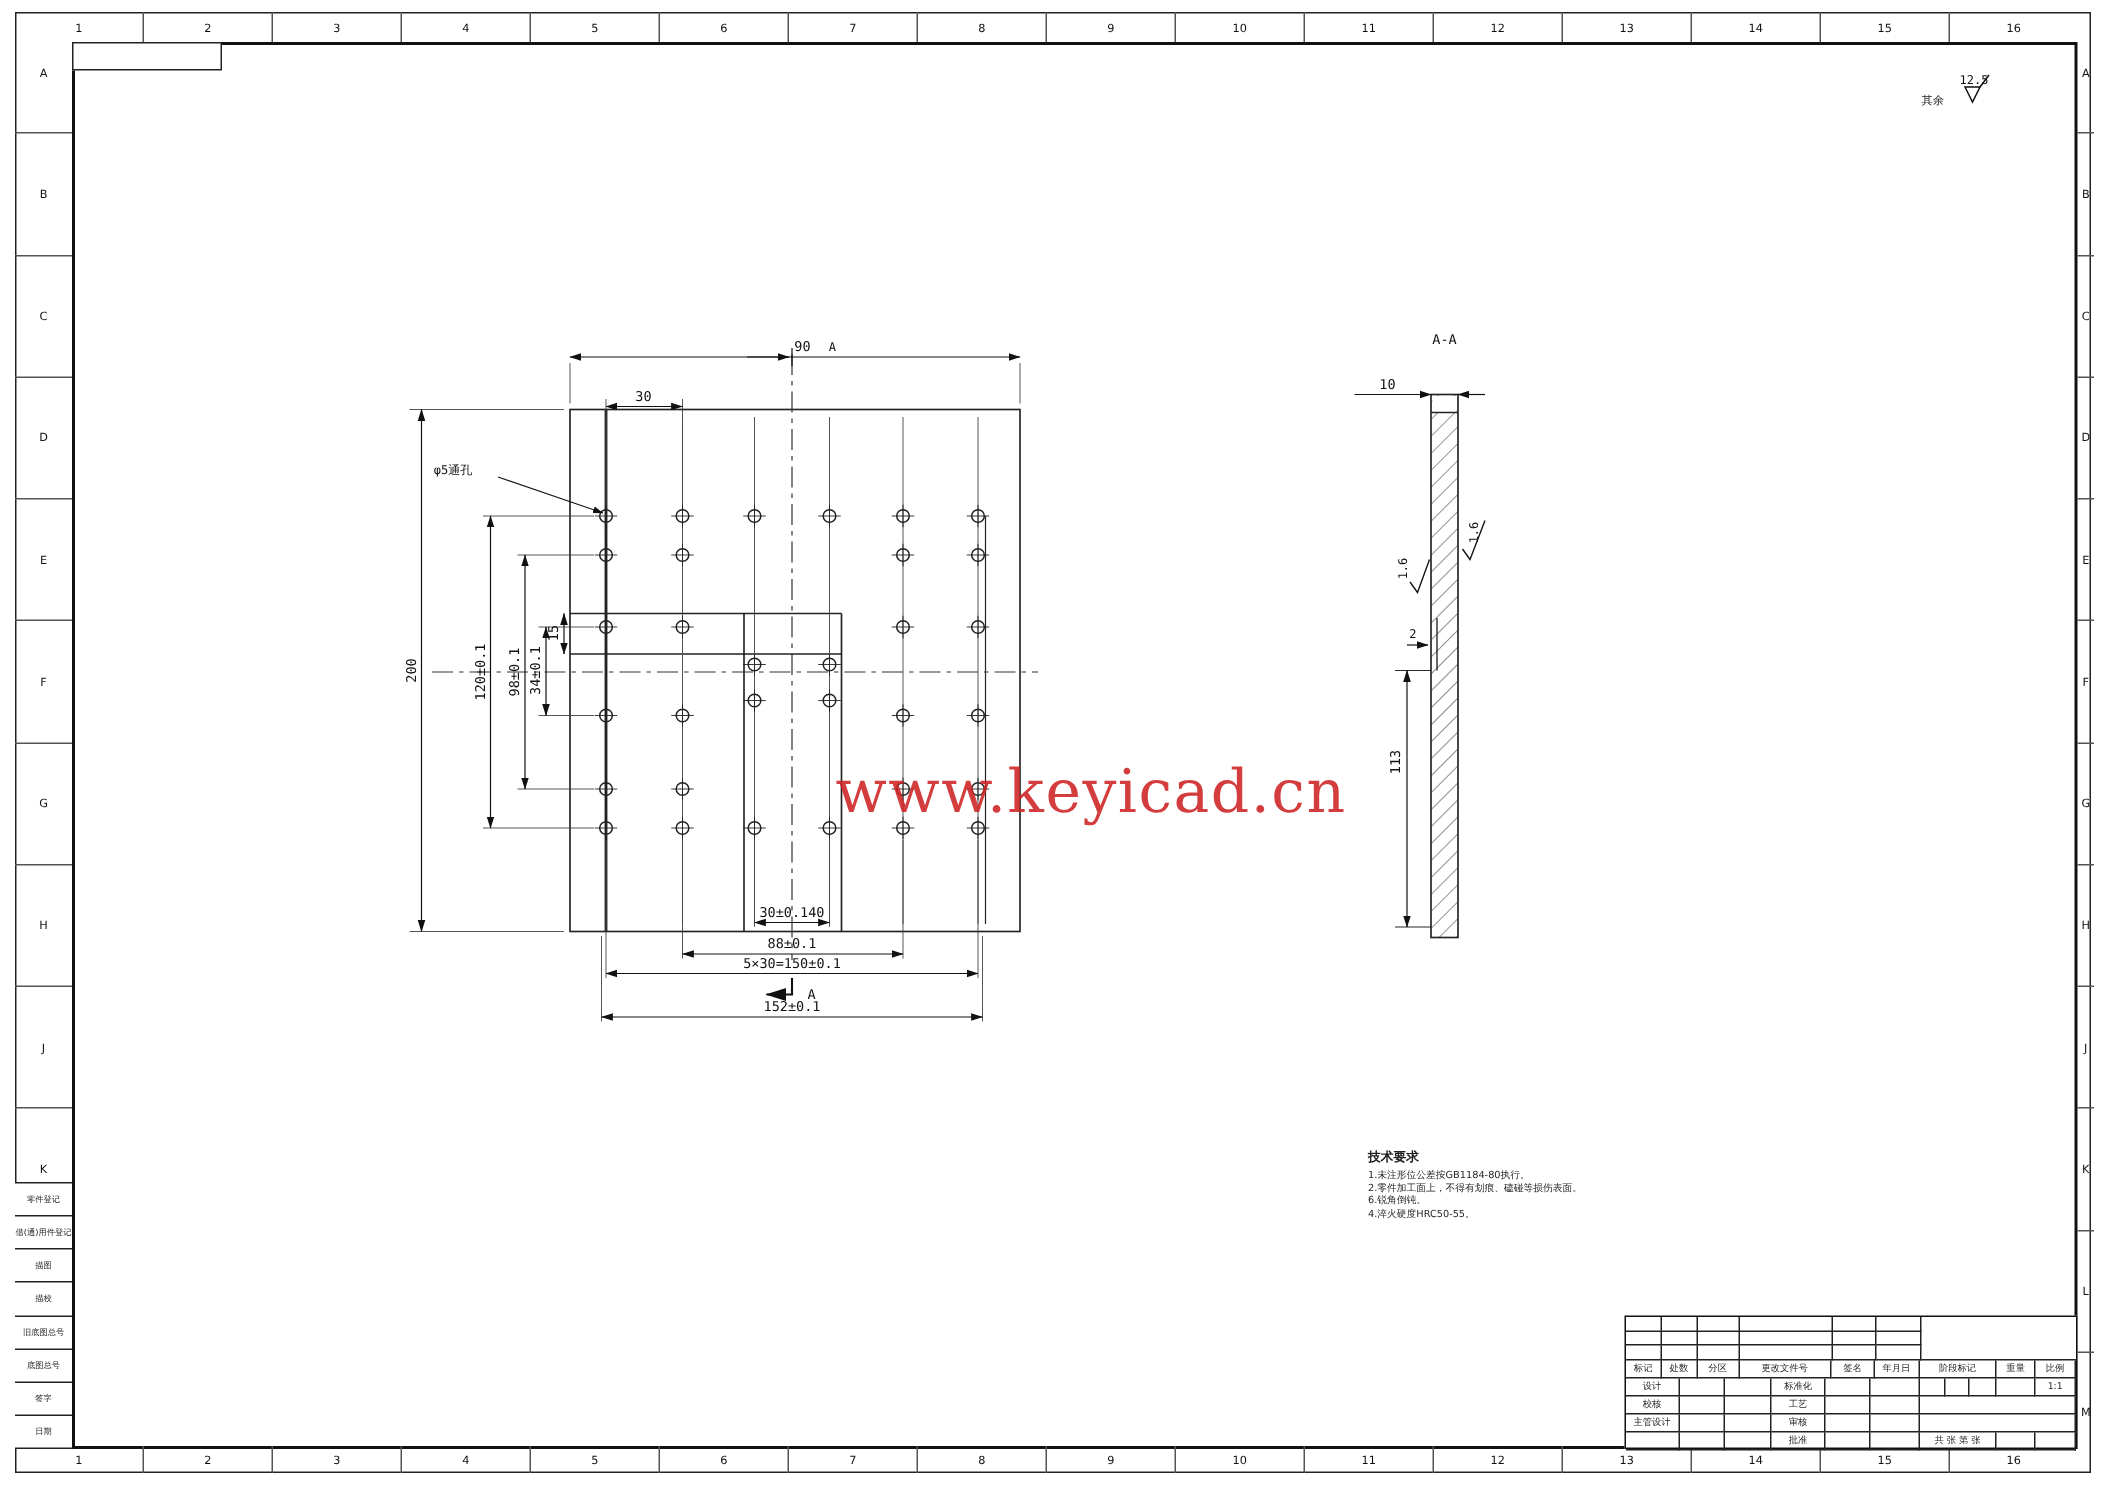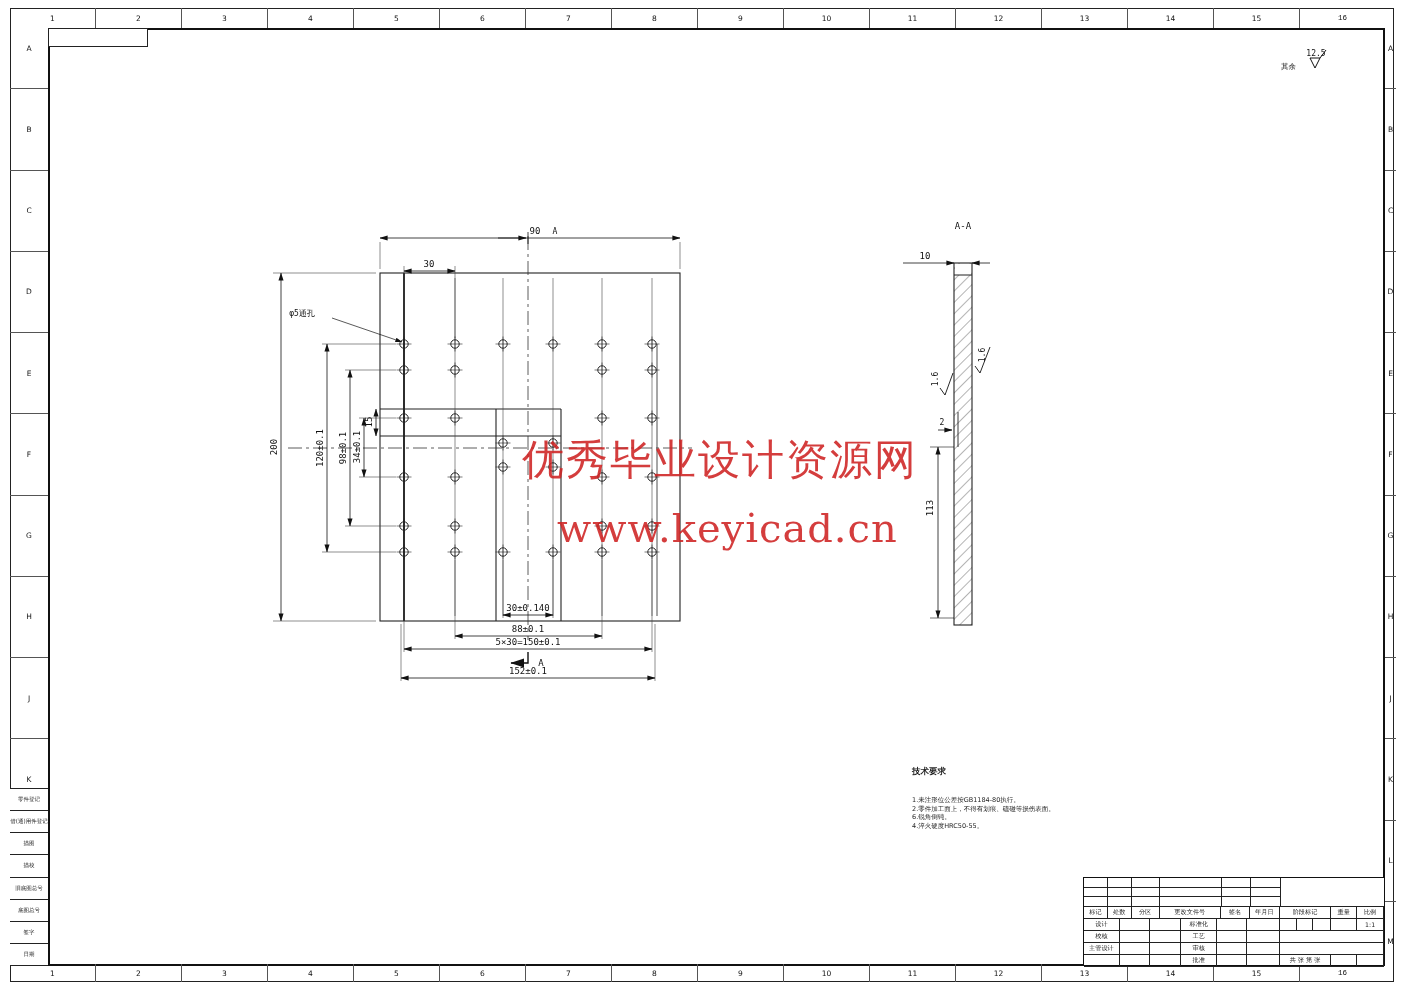--- a/index.html
+++ b/index.html
@@ -9,34 +9,34 @@
   .inner-border{position:absolute;left:48px;top:28px;width:1337px;height:938px;border:2px solid #111;box-sizing:border-box;}
   .corner-box{position:absolute;left:48px;top:28px;width:100px;height:19px;border:1.2px solid #222;box-sizing:border-box;background:#fff;}
   
   .strip{position:absolute;display:flex;font-size:7.5px;color:#111;}
   .strip.h{left:10px;width:1375px;height:20px;flex-direction:row;}
   .strip.h.top{top:8px;} .strip.h.bot{top:964px;height:18px;}
   .strip.v{top:8px;width:38px;height:974px;flex-direction:column;}
   .strip.v.left{left:10px;} .strip.v.right{left:1385px;width:11px;}
   .zcell{flex:1;display:flex;align-items:center;justify-content:center;box-sizing:border-box;}
   .strip.h .zcell{border-right:0.8px solid #555;}
-  .strip.h .zcell:last-child{border-right:none;font-family:Liberation Mono, monospace;}
+  .strip.h .zcell:last-child{border-right:none;}
   .strip.v .zcell{border-bottom:0.8px solid #555;}
   .strip.v .zcell:last-child{border-bottom:none;}
   
   svg.cad{position:absolute;left:0;top:0;}
   svg.cad text{font-family:"DejaVu Sans Mono","Liberation Mono",monospace;font-size:9px;fill:#111;text-anchor:middle;}
   svg.cad text.small{font-size:8px;}
   
   .wm{position:absolute;color:#cf2323;opacity:0.88;font-family:"DejaVu Serif","Liberation Serif",serif;white-space:nowrap;z-index:30;}
   .wm.l1{left:522px;top:432px;font-size:42px;letter-spacing:2px;}
   .wm.l2{left:557px;top:505px;font-size:40px;letter-spacing:1px;}
   
   .techreq{position:absolute;left:912px;top:766px;width:190px;z-index:5;}
-  .tr-title{font-size:8.5px;font-weight:bold;margin-bottom:18px;}
+  .tr-title{font-size:8.5px;font-weight:bold;margin-bottom:1px;}
   .tr-line{font-size:6.5px;line-height:8.5px;white-space:nowrap;}
   
   .surf{position:absolute;left:1281px;top:48px;display:flex;align-items:flex-end;gap:8px;}
   .surf .txt{font-size:7.5px;}
   
   .mtable{position:absolute;left:10px;top:788px;width:38px;height:178px;background:#fff;box-sizing:border-box;border-top:1px solid #222;z-index:10;display:flex;flex-direction:column;}
   .mrow{flex:1;border-bottom:1px solid #222;box-sizing:border-box;display:flex;align-items:center;justify-content:center;font-size:5.5px;white-space:nowrap;overflow:hidden;}
   
   .tb{position:absolute;left:1083px;top:877px;width:302px;height:89px;border:1.4px solid #111;box-sizing:border-box;background:#fff;z-index:10;font-size:6.2px;}
   .tb,.tb *{box-sizing:border-box;}
@@ -273,21 +273,20 @@
       </g>
       <text x="963" y="229">A-A</text>
       <text x="925" y="259">10</text>
       <text x="942" y="425" class="small">2</text>
       <text x="933" y="508" transform="rotate(-90 933 508)">113</text>
       <text x="938" y="379" transform="rotate(-90 938 379)" class="small">1.6</text>
       <text x="985" y="355" transform="rotate(-90 985 355)" class="small">1.6</text>
     </g>
   </svg>
 
-  <div class="wm l1">优秀毕业设计资源网</div>
   <div class="wm l2">www.keyicad.cn</div>
 
   <div class="techreq">
     <div class="tr-title">技术要求</div>
     <div>
 
     <div class="tr-line">1.未注形位公差按GB1184-80执行。</div>
         <div class="tr-line">2.零件加工面上，不得有划痕、磕碰等损伤表面。</div>
         <div class="tr-line">6.锐角倒钝。</div>
         <div class="tr-line">4.淬火硬度HRC50-55。</div>

